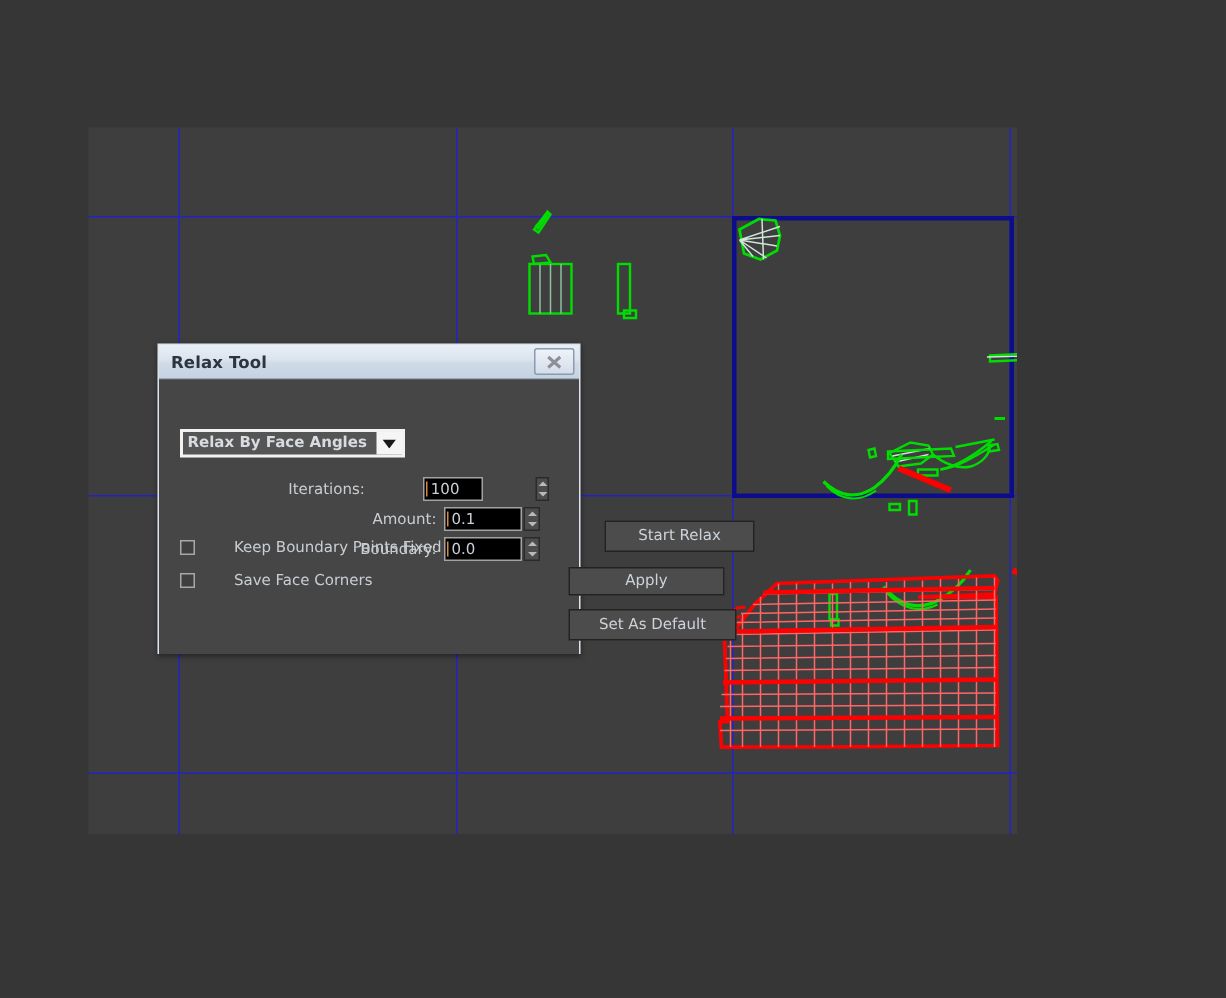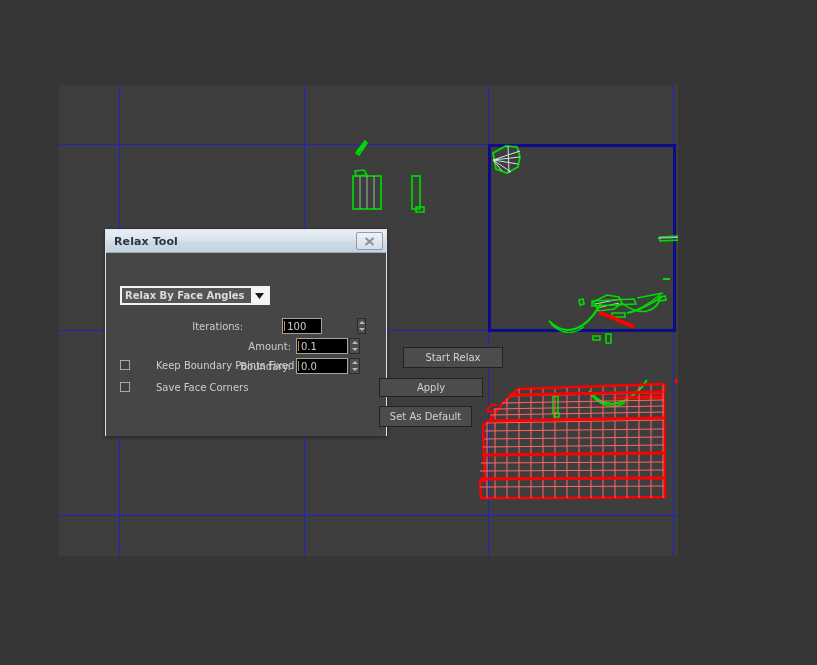--- a/index.html
+++ b/index.html
@@ -247,21 +247,21 @@
     box-sizing: border-box;
     display: flex;
     align-items: center;
     justify-content: center;
     font-size: 10px;
     color: #cdd3d9;
     cursor: pointer;
   }
   #btn-start-relax { left: 277px; top: 94px; width: 100px; height: 21px; margin-left: 20px; }
   #btn-apply       { left: 273px; top: 125px; width: 104px; height: 19px; }
-  #btn-set-default { left: 273px; top: 153px; width: 93px; height: 21px; }
+  #btn-set-default { left: 273px; top: 153px; width: 112px; height: 21px; }
 </style>
 </head>
 <body>
 
 <div id="uv-viewport">
 
   <div class="grid-line-v" style="left:60px;"></div>
   <div class="grid-line-v" style="left:245px;"></div>
   <div class="grid-line-v" style="left:429px;"></div>
   <div class="grid-line-v" style="left:614px;"></div>

